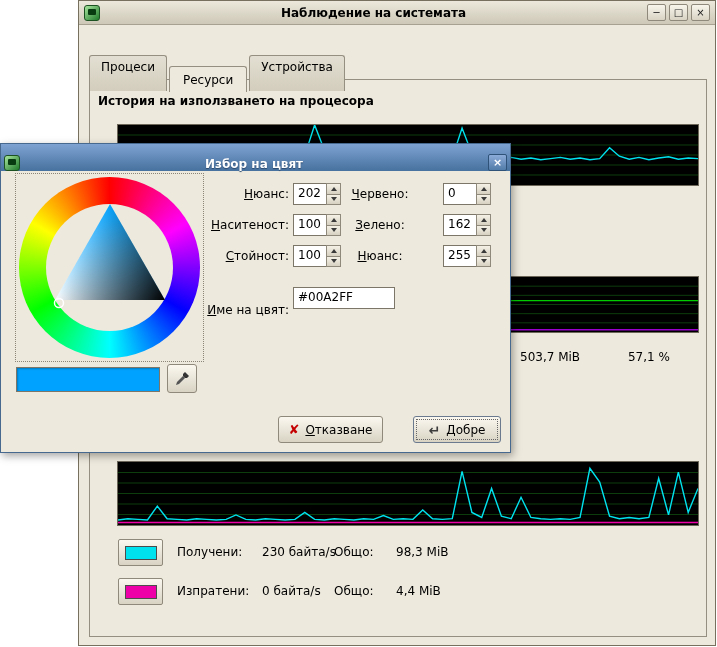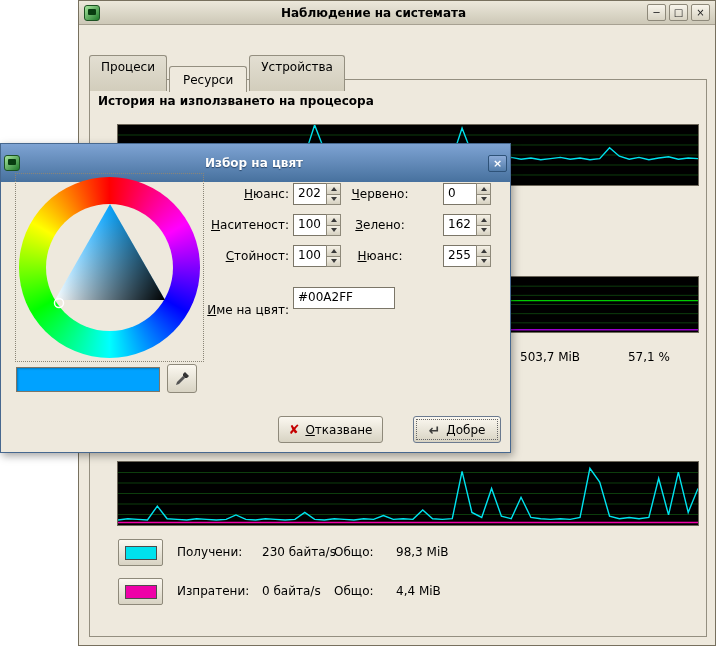--- a/index.html
+++ b/index.html
@@ -49,22 +49,22 @@
   .legend-row > span { position:absolute; top:6px; white-space:nowrap; }
   .color-swatch-btn { position:absolute; left:0; top:0; width:45px; height:27px;
     background:linear-gradient(#fbf8f0,#d8d3c3); border:1px solid #8e897a; border-radius:2px;
     display:flex; align-items:center; justify-content:center; }
   .color-swatch-inner { width:32px; height:14px; border:1px solid #4c4c4c; }
   .lg-label { left:59px; } .lg-rate { left:144px; } .lg-total-label { left:216px; } .lg-total { left:278px; }
 
   
   .dialog { position:absolute; left:0; top:143px; width:511px; height:310px; background:#eee9dd;
     border:1px solid #47688f; box-shadow:2px 3px 8px rgba(0,0,0,.35); z-index:10; }
-  .dlg-titlebar { height:38px; background:linear-gradient(#7ea3d3,#47719e);
-    display:flex; align-items:center; padding:0 3px; gap:6px; }
+  .dlg-titlebar { height:27px; background:linear-gradient(#7ea3d3,#47719e);
+    display:flex; align-items:flex-end; padding:0 3px; gap:6px; }
   .dlg-title { flex:1; text-align:center; color:#fff; font-weight:bold; font-size:12px;
     text-shadow:0 1px 1px #2b486b; }
   .dlg-close { width:19px; height:17px; background:linear-gradient(#8cabd8,#527ca9);
     border:1px solid #2e5278; border-radius:2px; color:#fff; font-size:11px; font-weight:bold;
     display:flex; align-items:center; justify-content:center; }
 
   .wheel-box { position:absolute; left:14px; top:29px; width:189px; height:189px;
     border:1px dotted #8a8577; }
   .hue-ring { position:absolute; left:3px; top:3px; width:181px; height:181px; border-radius:50%;
     background:conic-gradient(#f00,#f0f,#00f,#0ff,#0f0,#ff0,#f00); }

